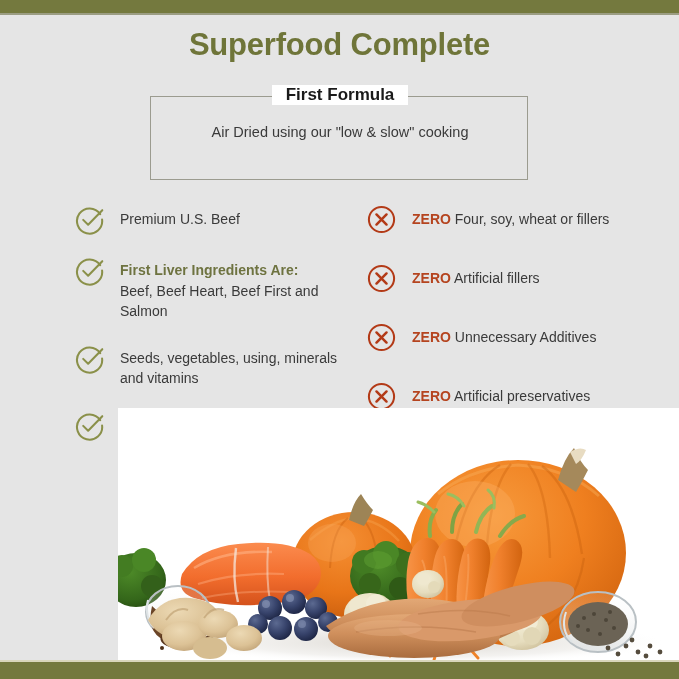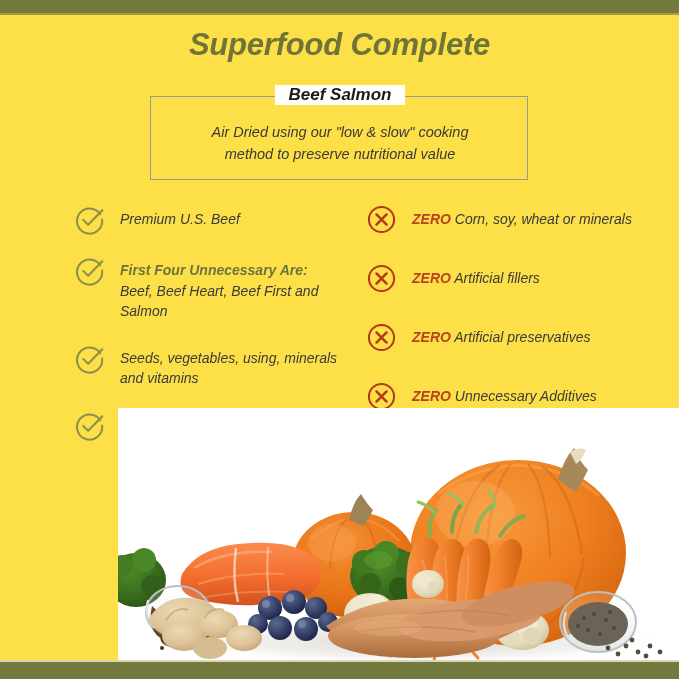--- a/index.html
+++ b/index.html
@@ -3,21 +3,21 @@
 <meta charset="utf-8">
 <style>
   html,body{margin:0;padding:0;}
   body{
     width:679px;height:679px;
     background:#ffffff;
     font-family:"Liberation Sans","DejaVu Sans",sans-serif;
     overflow:hidden;
     position:relative;
   }
-  .page{position:relative;width:679px;height:679px;background:#fde047;overflow:hidden;font-style:italic;}
+  .page{position:relative;width:679px;height:679px;background:#e5e5e5;overflow:hidden;}
 
   
   .band{position:absolute;left:0;width:679px;background:#74793e;}
   .band-top{top:0;height:13px;}
   .band-top-rule{position:absolute;left:0;top:13px;width:679px;height:2px;background:#5e6333;opacity:.55;}
   .band-bottom{bottom:0;height:17px;}
   .band-bottom-rule{position:absolute;left:0;bottom:17px;width:679px;height:2px;background:#d9d6bb;}
 
   
   .title{
@@ -77,25 +77,24 @@
 
 <div class="page">
 
   <div class="band band-top"></div>
   <div class="band-top-rule"></div>
 
   <div class="title">Superfood Complete</div>
 
   <div class="formula-box">
     <div class="formula-legend">
-      <span>Beef Salmon</span>
+      <span>First Formula</span>
     </div>
     <div class="formula-body">
       <div>Air Dried using our "low &amp; slow" cooking</div>
-      <div>method to preserve nutritional value</div>
     </div>
   </div>
 
   <div class="col col-left">
 
     <div class="item">
       <span class="item-icon">
         <svg viewBox="0 0 32 32">
           <path d="M27 10.5 A13 13 0 1 0 29 16" fill="none" stroke="#8a9049" stroke-width="2.1" stroke-linecap="round"></path>
           <path d="M9.5 16.4 L14.6 21.4 L29.2 6.4" fill="none" stroke="#8a9049" stroke-width="2.1" stroke-linecap="round" stroke-linejoin="round"></path>
@@ -107,21 +106,21 @@
     </div>
 
     <div class="item">
       <span class="item-icon">
         <svg viewBox="0 0 32 32">
           <path d="M27 10.5 A13 13 0 1 0 29 16" fill="none" stroke="#8a9049" stroke-width="2.1" stroke-linecap="round"></path>
           <path d="M9.5 16.4 L14.6 21.4 L29.2 6.4" fill="none" stroke="#8a9049" stroke-width="2.1" stroke-linecap="round" stroke-linejoin="round"></path>
         </svg>
       </span>
       <span class="item-text">
-        <span class="lead-green">First Four Unnecessary Are:</span>
+        <span class="lead-green">First Liver Ingredients Are:</span>
         <span class="rest">Beef, Beef Heart, Beef First and Salmon</span>
       </span>
     </div>
 
     <div class="item">
       <span class="item-icon">
         <svg viewBox="0 0 32 32">
           <path d="M27 10.5 A13 13 0 1 0 29 16" fill="none" stroke="#8a9049" stroke-width="2.1" stroke-linecap="round"></path>
           <path d="M9.5 16.4 L14.6 21.4 L29.2 6.4" fill="none" stroke="#8a9049" stroke-width="2.1" stroke-linecap="round" stroke-linejoin="round"></path>
         </svg>
@@ -149,21 +148,21 @@
 
     <div class="item">
       <span class="item-icon">
         <svg viewBox="0 0 32 32">
           <circle cx="16" cy="16" r="13" fill="none" stroke="#b33a17" stroke-width="2.1"></circle>
           <path d="M10.8 10.8 L21.2 21.2 M21.2 10.8 L10.8 21.2" fill="none" stroke="#b33a17" stroke-width="2.6" stroke-linecap="round"></path>
         </svg>
       </span>
       <span class="item-text">
         <span class="lead-rust">ZERO</span>
-        <span class="rest">Corn, soy, wheat or minerals</span>
+        <span class="rest">Four, soy, wheat or fillers</span>
       </span>
     </div>
 
     <div class="item">
       <span class="item-icon">
         <svg viewBox="0 0 32 32">
           <circle cx="16" cy="16" r="13" fill="none" stroke="#b33a17" stroke-width="2.1"></circle>
           <path d="M10.8 10.8 L21.2 21.2 M21.2 10.8 L10.8 21.2" fill="none" stroke="#b33a17" stroke-width="2.6" stroke-linecap="round"></path>
         </svg>
       </span>
@@ -175,34 +174,34 @@
 
     <div class="item">
       <span class="item-icon">
         <svg viewBox="0 0 32 32">
           <circle cx="16" cy="16" r="13" fill="none" stroke="#b33a17" stroke-width="2.1"></circle>
           <path d="M10.8 10.8 L21.2 21.2 M21.2 10.8 L10.8 21.2" fill="none" stroke="#b33a17" stroke-width="2.6" stroke-linecap="round"></path>
         </svg>
       </span>
       <span class="item-text">
         <span class="lead-rust">ZERO</span>
-        <span class="rest">Artificial preservatives</span>
+        <span class="rest">Unnecessary Additives</span>
       </span>
     </div>
 
     <div class="item">
       <span class="item-icon">
         <svg viewBox="0 0 32 32">
           <circle cx="16" cy="16" r="13" fill="none" stroke="#b33a17" stroke-width="2.1"></circle>
           <path d="M10.8 10.8 L21.2 21.2 M21.2 10.8 L10.8 21.2" fill="none" stroke="#b33a17" stroke-width="2.6" stroke-linecap="round"></path>
         </svg>
       </span>
       <span class="item-text">
         <span class="lead-rust">ZERO</span>
-        <span class="rest">Unnecessary Additives</span>
+        <span class="rest">Artificial preservatives</span>
       </span>
     </div>
 
   </div>
 
   <div class="photo">
     <svg width="561" height="256" viewBox="0 0 561 256">
       <defs>
         <radialGradient id="pumpBig" cx="38%" cy="30%" r="78%">
           <stop offset="0%" stop-color="#f79a3c"></stop>

